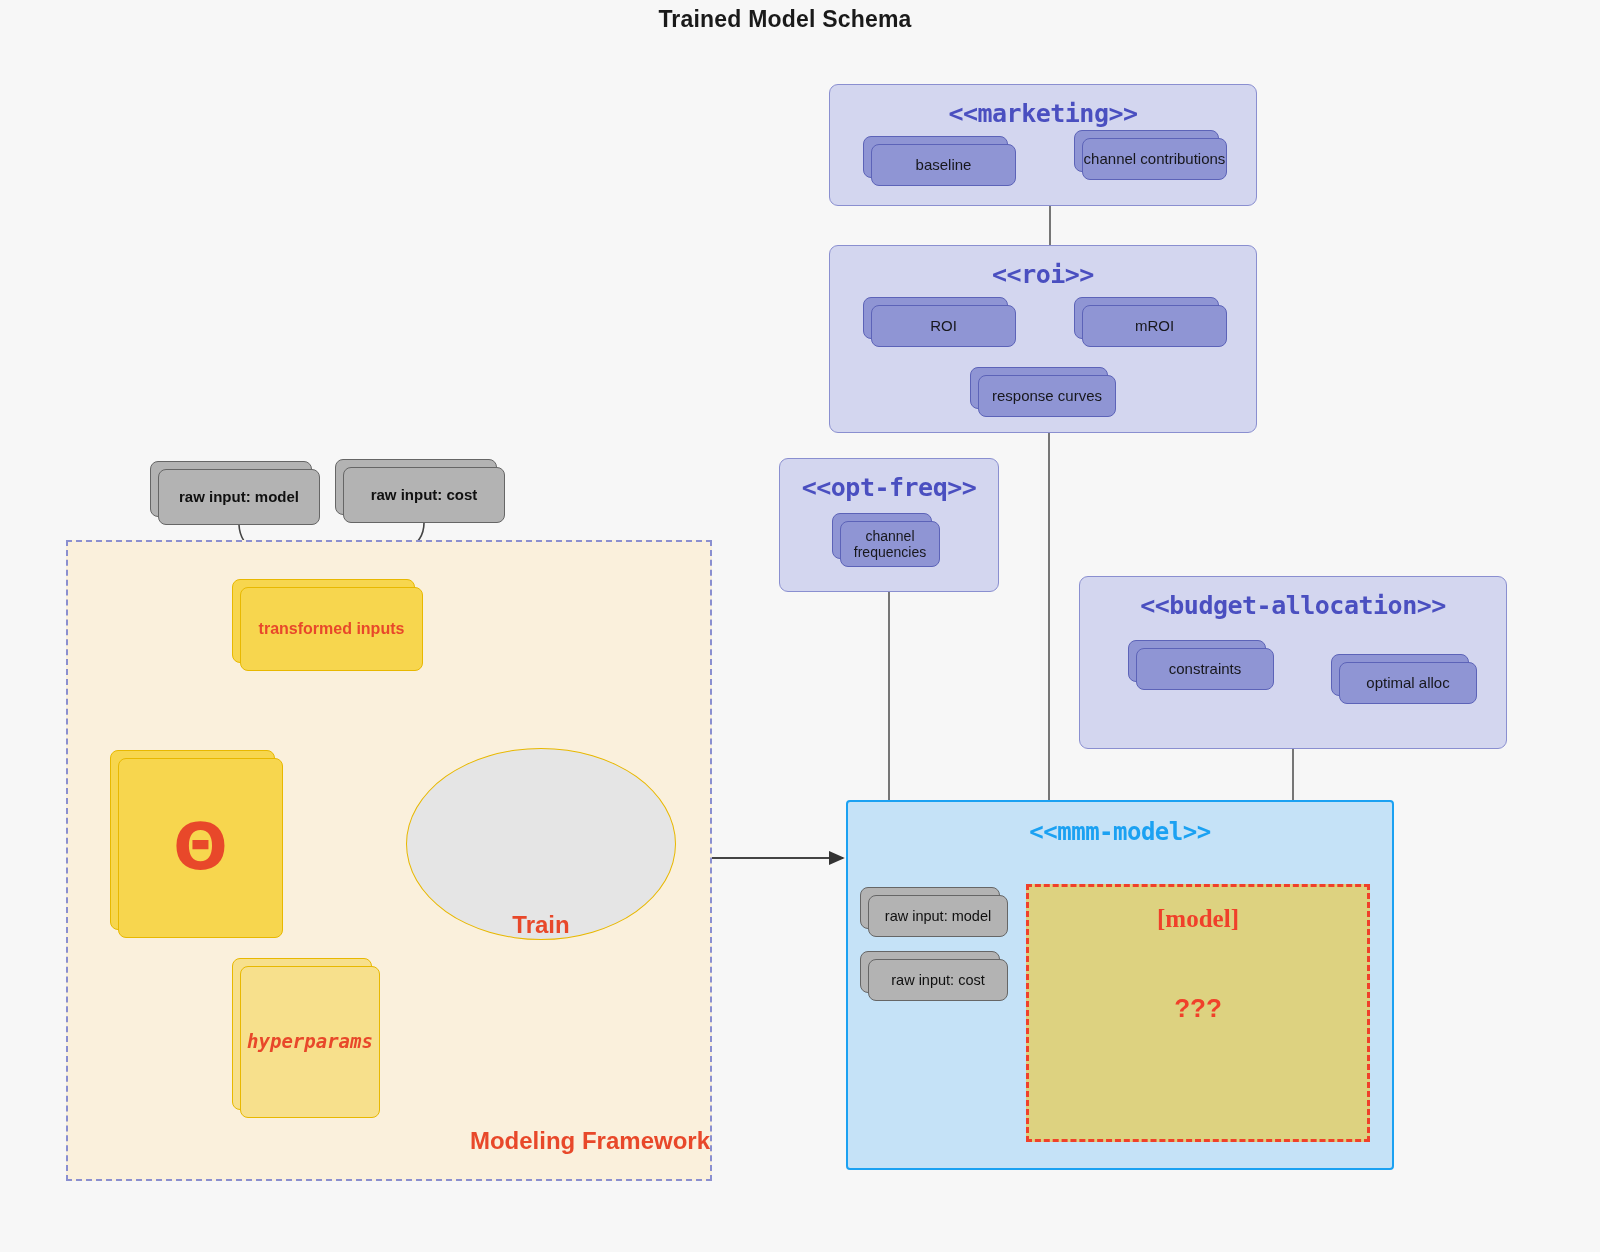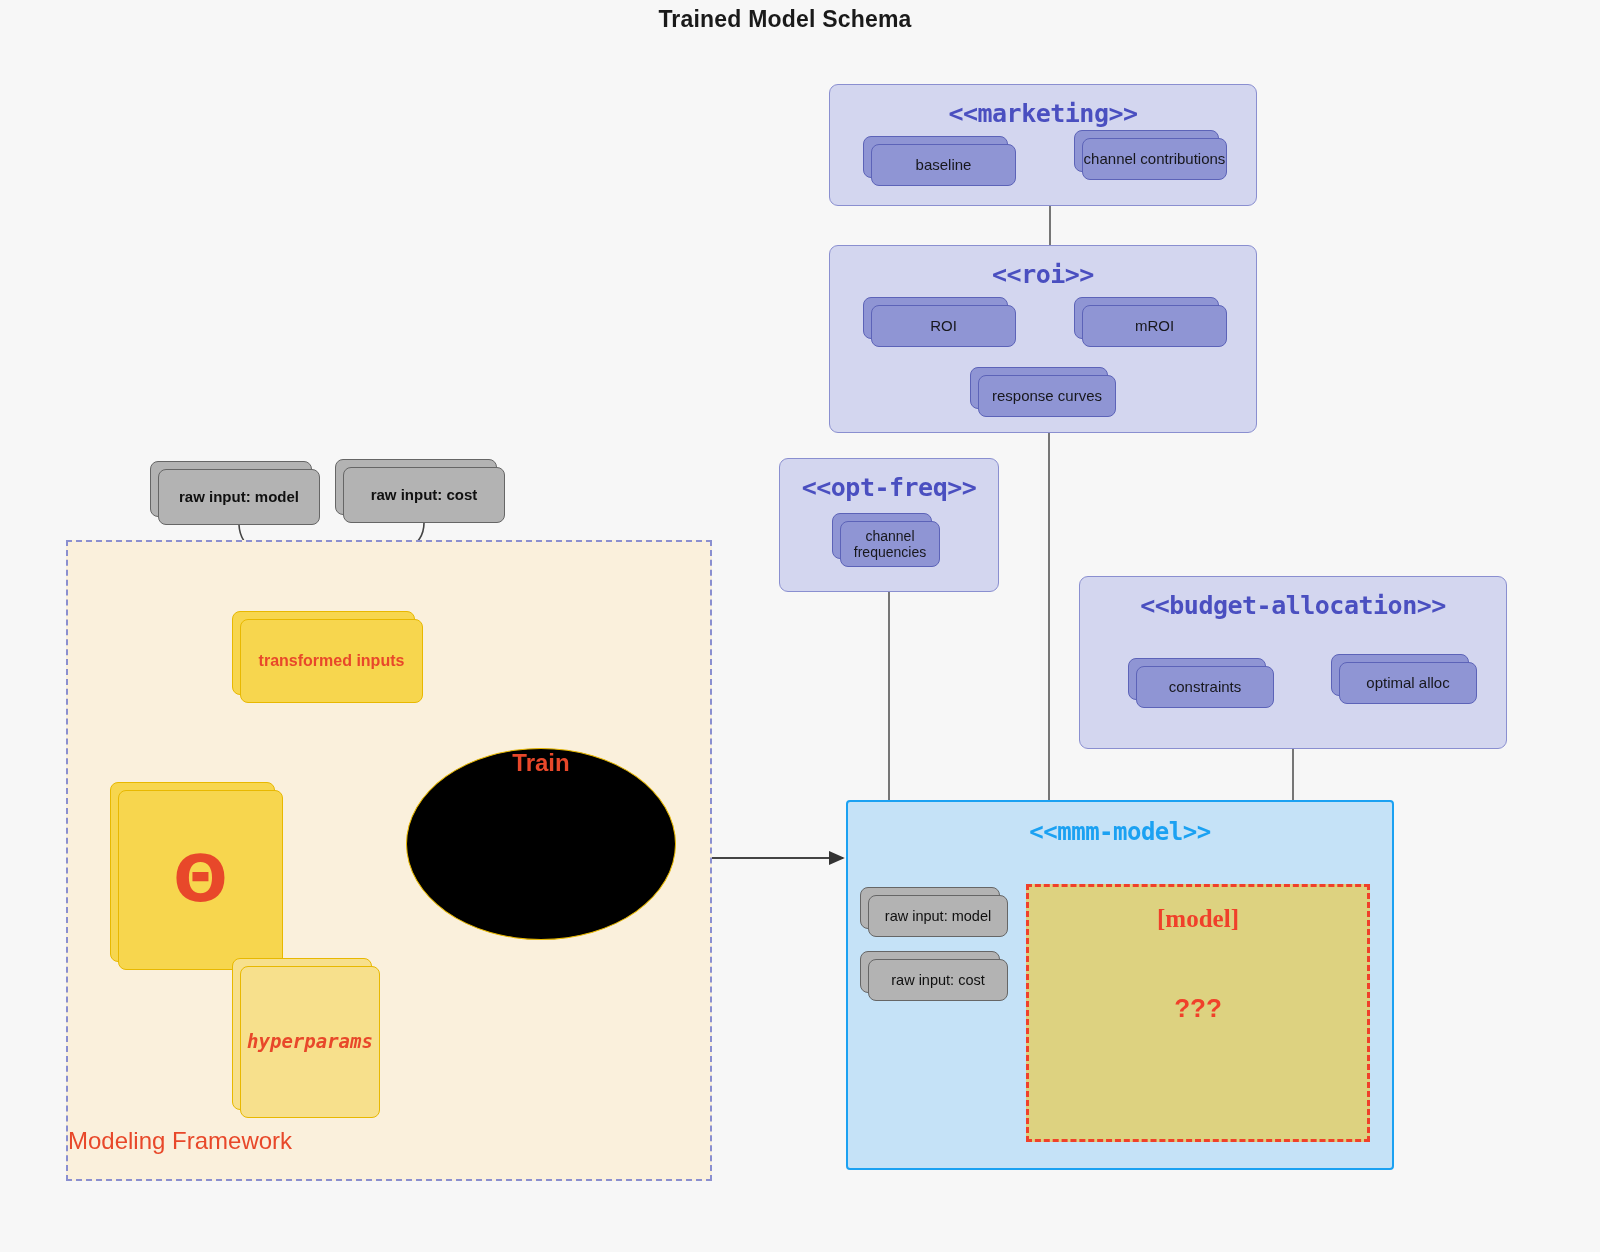--- a/index.html
+++ b/index.html
@@ -83,21 +83,20 @@
   
   .card.grey .back, .card.grey .front {
     background: #b3b3b3;
     border: 1.6px solid #666666;
   }
   .card.grey .front { color: #101010; font-size: 15px; }
   .card.grey.small .front { font-size: 14.5px; }
   
   .card.yellow .back, .card.yellow .front {
     background: #f6d košto;
-    margin-top: 32px;
   }
   .card.yellow .back, .card.yellow .front {
     background: #f7d64e;
     border: 1.8px solid #e8b800;
   }
   .card.yellow .front {
     color: #e8482a;
     font-size: 16px;
     font-weight: bold;
   }
@@ -125,35 +124,35 @@
     left: 66px; top: 540px;
     width: 646px; height: 641px;
     background: #faf0dc;
     border: 2px dashed #8a8fd0;
     box-sizing: border-box;
   }
   #framework-label {
     position: absolute;
     left: 0; bottom: 24px;
     width: 100%;
-    text-align: left;
+    text-align: right;
     font-size: 24px;
-    font-weight: normal;
+    font-weight: bold;
     color: #e8482a;
   }
   
   #train-ellipse {
     position: absolute;
     left: 406px; top: 748px;
     width: 270px; height: 192px;
-    background: #000000;
+    background: #e5e5e5;
     border: 1.8px solid #e8b800;
     border-radius: 50%;
     display: flex;
-    align-items: flex-start;
+    align-items: flex-end;
     justify-content: center;
     box-sizing: border-box;
   }
   #train-ellipse span {
     color: #e8482a;
     font-size: 24px;
     font-weight: bold;
   }
   
   #mmm-pkg {
@@ -289,21 +288,21 @@
 
     <div class="card purple" style="left:52px; top:54px; width:100px; height:46px;">
       <div class="back"></div>
       <div class="front" style="font-size:14px;padding:0 6px;">channel frequencies</div>
     </div>
   </div>
 
   <div class="pkg" style="left:1079px; top:576px; width:428px; height:173px;">
     <div class="pkg-title">&lt;&lt;budget-allocation&gt;&gt;</div>
 
-    <div class="card purple" style="left:48px; top:81px; width:138px; height:42px;">
+    <div class="card purple" style="left:48px; top:63px; width:138px; height:42px;">
       <div class="back"></div>
       <div class="front">constraints</div>
     </div>
 
     <div class="card purple" style="left:251px; top:77px; width:138px; height:42px;">
       <div class="back"></div>
       <div class="front">optimal alloc</div>
     </div>
   </div>
 

